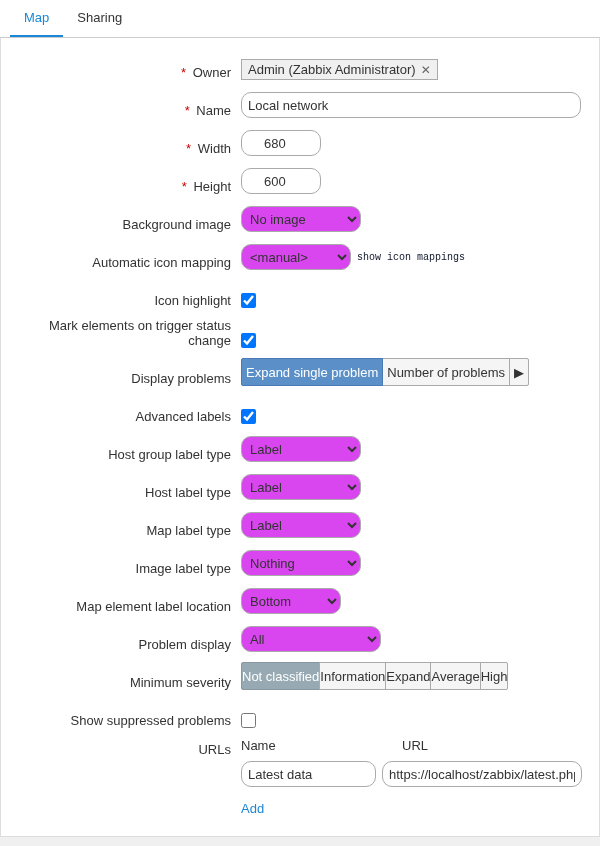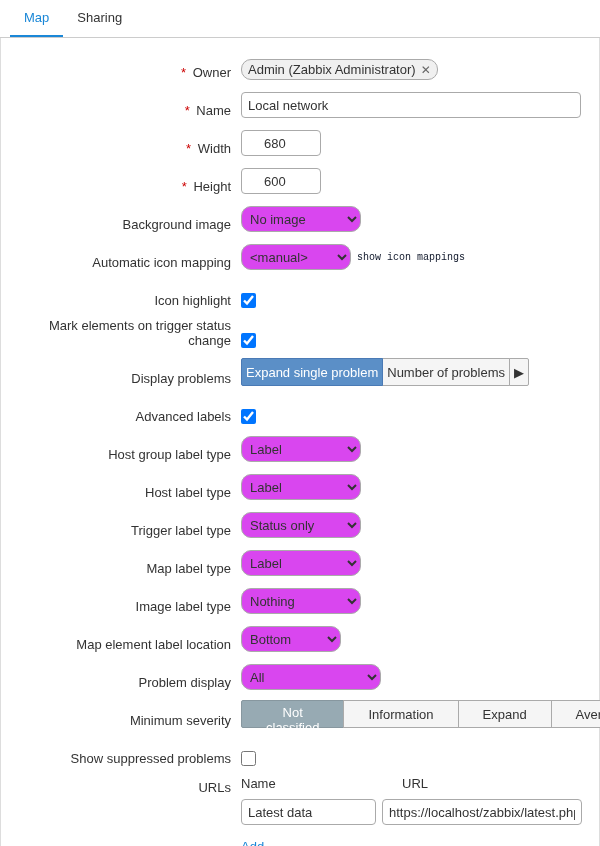--- a/index.html
+++ b/index.html
@@ -56,21 +56,21 @@
       align-items: center;
       gap: 6px;
       flex-wrap: wrap;
     }
     input[type="text"] {
       border: 1px solid #aaa;
       padding: 3px 6px;
       font-size: 13px;
       color: #333;
       height: 26px;
-      border-radius: 4px;
+      border-radius: 10px;
     }
     input[type="text"].wide { width: 100%; }
     input[type="text"].medium { width: 80px; padding-left: 22px; }
     select {
       border: 1px solid #aaa;
       padding: 2px 4px;
       font-size: 13px;
       color: #333;
       height: 26px;
       border-radius: 10px;
@@ -79,21 +79,21 @@
     select.w120 { width: 120px; }
     select.w110 { width: 110px; }
     select.w100 { width: 100px; }
     select.w140 { width: 140px; }
     .owner-tag {
       display: inline-flex;
       align-items: center;
       background: #f0f0f0;
       border: 1px solid #aaa;
       padding: 2px 6px;
-      border-radius: 10px;
+      border-radius: 0;
       font-size: 13px;
       color: #333;
       gap: 5px;
     }
     .owner-tag .close-x {
       color: #666;
       cursor: pointer;
       font-size: 12px;
     }
     input[type="checkbox"] {
@@ -120,21 +120,21 @@
       background: #5b8fc7;
       color: #fff;
       border-color: #4a7ab5;
       z-index: 1;
     }
     .severity-group {
       display: flex;
     }
     .severity-group button {
       border: 1px solid #aaa;
-      padding: 4px 24px;
+      padding: 4px 0;
       font-size: 13px;
       cursor: pointer;
       color: #333;
       margin-left: -1px;
       height: 28px;
       background: #f5f5f5;
     }
     .severity-group button:first-child { border-radius: 2px 0 0 2px; margin-left: 0; }
     .severity-group button:last-child { border-radius: 0 2px 2px 0; }
     .severity-group button.active-nc {
@@ -309,32 +309,20 @@
     </div>
     <div class="form-control">
       <select class="w120">
         <option>Label</option>
         <option>IP</option>
         <option>Name</option>
       </select>
     </div>
   </div>
 
-  <div class="form-row">
-    <div class="form-label">
-      <span>Trigger label type</span>
-    </div>
-    <div class="form-control">
-      <select class="w120">
-        <option>Status only</option>
-        <option>Label</option>
-        <option>Name</option>
-      </select>
-    </div>
-  </div>
 
   <div class="form-row">
     <div class="form-label">
       <span>Map label type</span>
     </div>
     <div class="form-control">
       <select class="w120">
         <option>Label</option>
         <option>IP</option>
         <option>Name</option>

